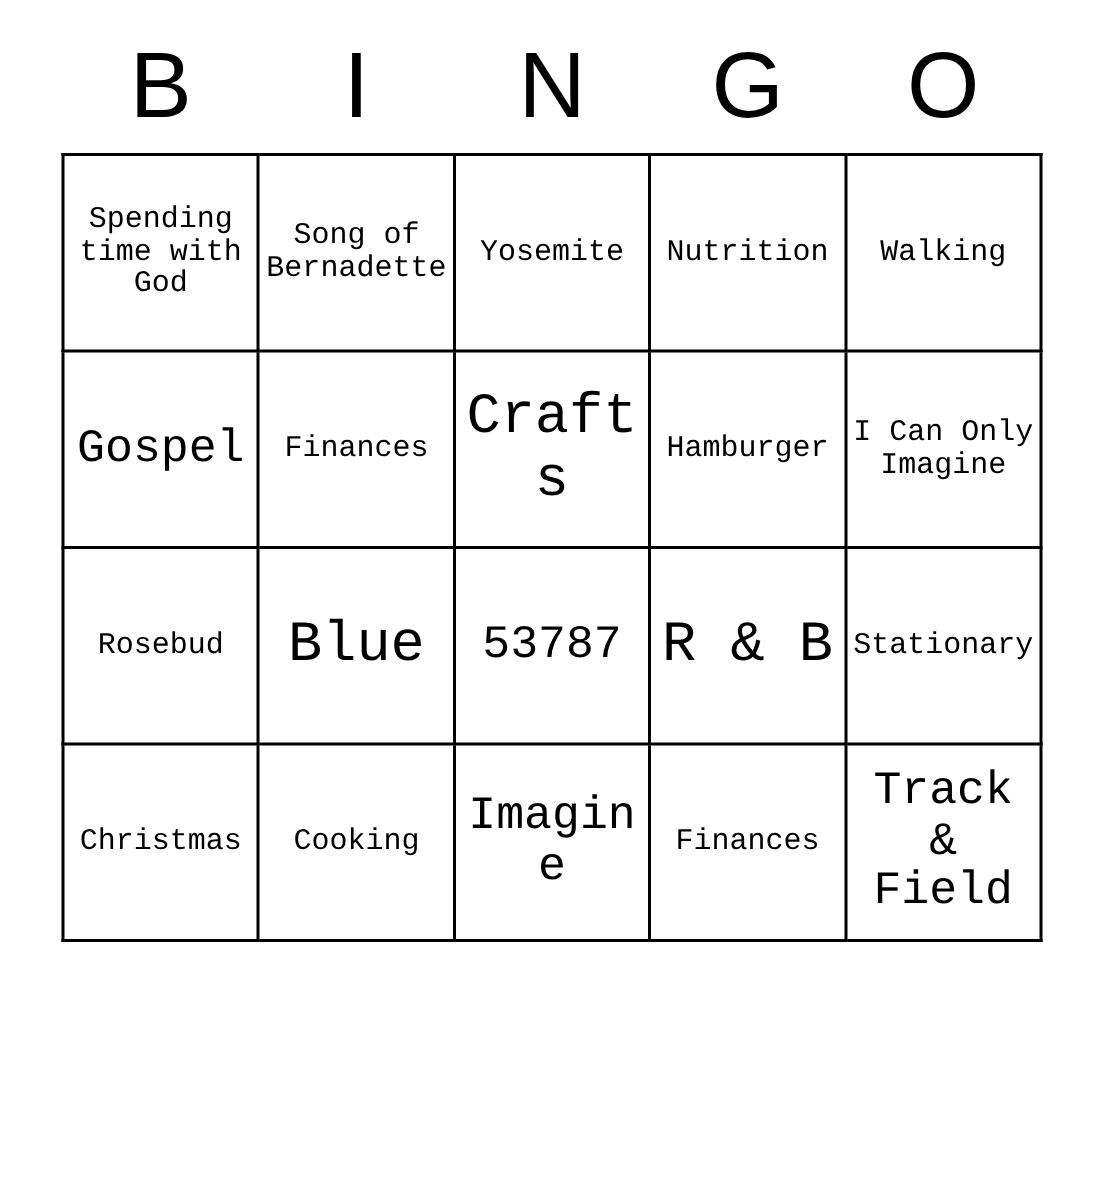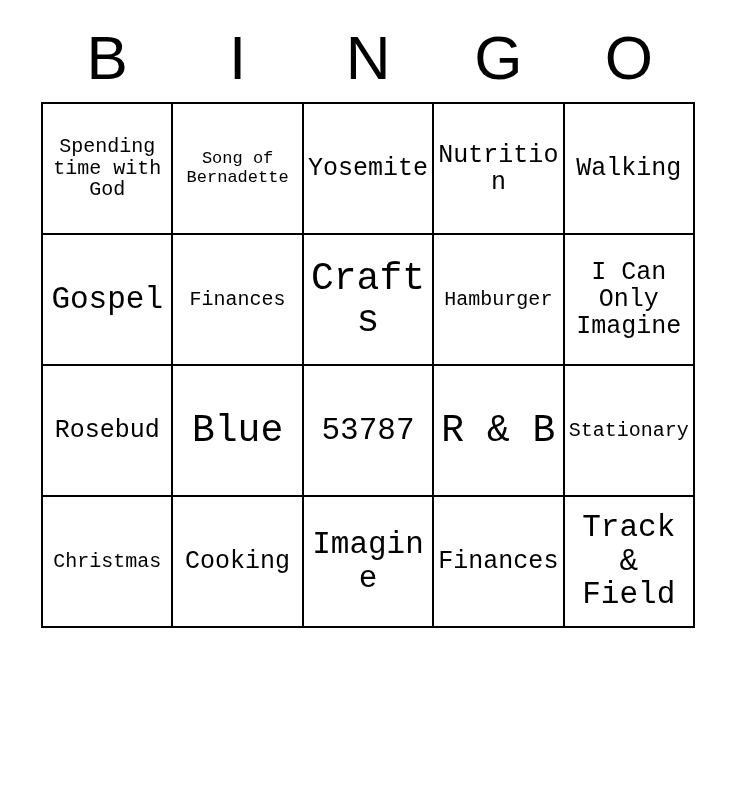--- a/index.html
+++ b/index.html
@@ -50,23 +50,23 @@
     width: 130.4px;
     height: 131px;
     text-align: center;
     vertical-align: middle;
     padding: 2px 4px;
     box-sizing: border-box;
     line-height: 1.08;
     word-wrap: break-word;
     overflow-wrap: break-word;
   }
-  .fs-xs { font-size: 17px; }
+  .fs-xs { font-size: 20px; }
   .fs-sm { font-size: 20px; }
-  .fs-md { font-size: 25px; }
+  .fs-md { font-size: 20px; }
   .fs-lg { font-size: 31px; }
   .fs-xl { font-size: 38px; }
 </style>
 </head>
 <body>
 
 <div id="bingo-card">
 
   <div id="header-row">
     <div class="header-letter">B</div>

